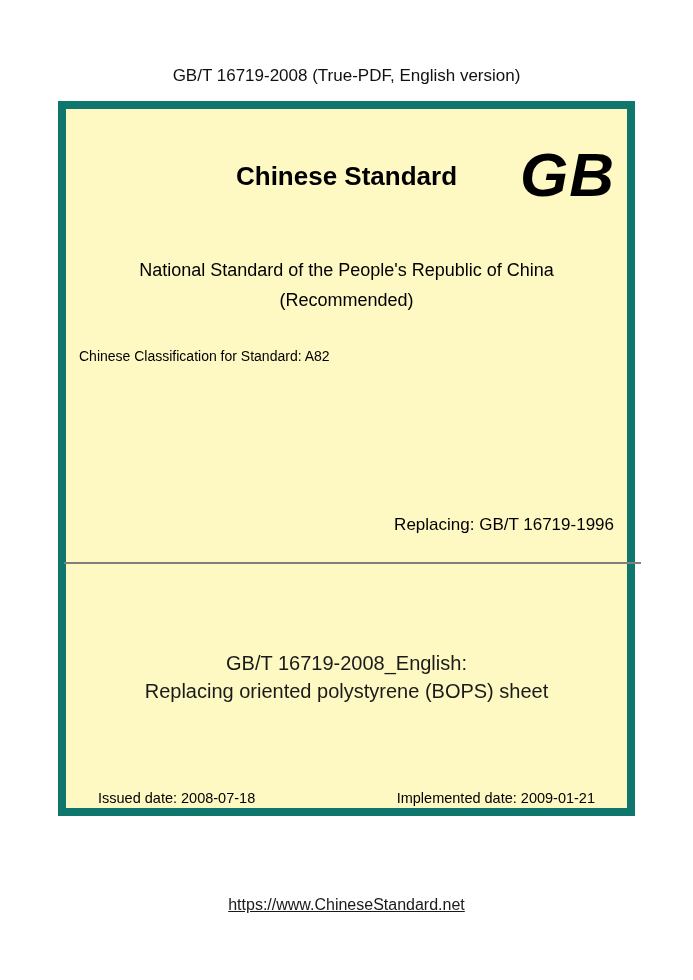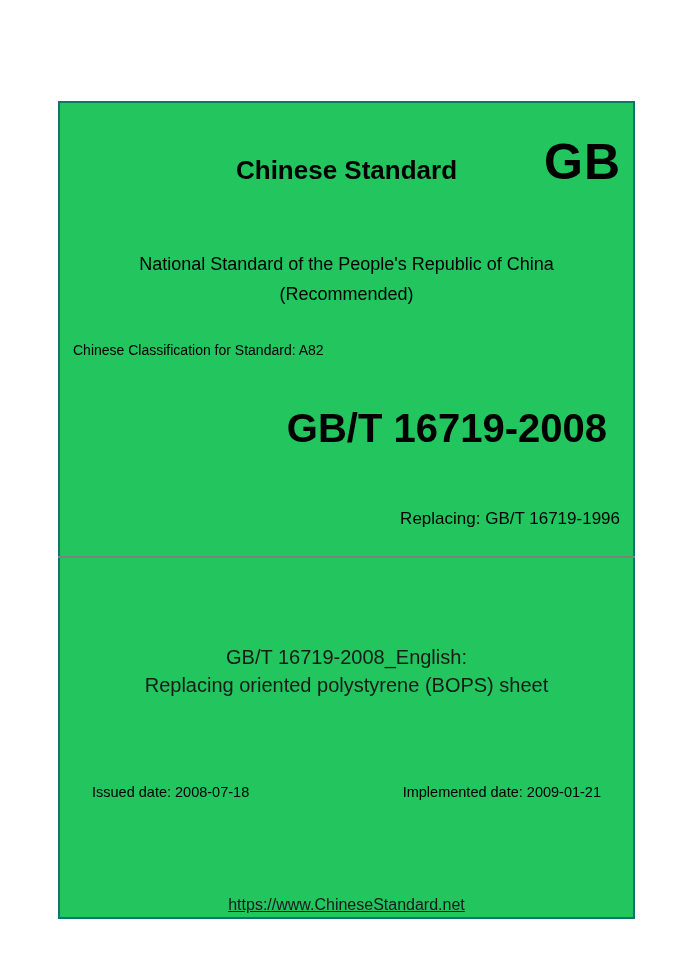--- a/index.html
+++ b/index.html
@@ -12,31 +12,31 @@
   }
   .page { position: relative; width: 693px; height: 980px; background: #fff; }
 
   .doc-header {
     position: absolute; top: 66px; left: 0; width: 693px;
     text-align: center; font-size: 17px; color: #111;
   }
 
   .cover-box {
     position: absolute; top: 101px; left: 58px;
-    width: 577px; height: 818px;
-    border: 2px solid #0f766e;
-    background: #22c55e;
+    width: 577px; height: 715px;
+    border: 8px solid #0f766e;
+    background: #fef9c3;
   }
   .brand-title {
     position: absolute; top: 52px; left: 0; width: 100%;
     text-align: center; font-size: 26px; font-weight: bold; color: #000;
   }
   .gb-logo {
     position: absolute; top: 30px; right: 12px;
-    font-size: 50px; font-weight: bold; letter-spacing: 1px; color: #000;
+    font-size: 62px; font-weight: bold; letter-spacing: 1px; color: #000; font-style: italic;
   }
   .national-block {
     position: absolute; top: 146px; left: 0; width: 100%;
     text-align: center; font-size: 18px; line-height: 30px; color: #000;
   }
   .classification {
     position: absolute; top: 239px; left: 13px;
     font-size: 14px; color: #000;
   }
   .standard-code {
@@ -84,35 +84,35 @@
   .footer-link {
     font-size: 16px; color: #1a1a1a;
     text-decoration: underline; cursor: pointer;
   }
 </style>
 </head>
 <body>
 
 <div class="page">
 
+  <div class="doc-header">GB/T 16719-2008 (True-PDF, English version)</div>
 
   <div class="cover-box">
 
     <div class="brand-title">Chinese Standard</div>
 
     <div class="gb-logo">GB</div>
 
     <div class="national-block">
       <div>National Standard of the People's Republic of China</div>
       <div>(Recommended)</div>
     </div>
 
     <div class="classification">Chinese Classification for Standard: A82</div>
 
-    <div class="standard-code">GB/T 16719-2008</div>
 
     <div class="replacing">Replacing: GB/T 16719-1996</div>
 
     <div class="divider"></div>
 
     <div class="english-title">
       <div>GB/T 16719-2008_English:</div>
       <div>Replacing oriented polystyrene (BOPS) sheet</div>
     </div>
 

